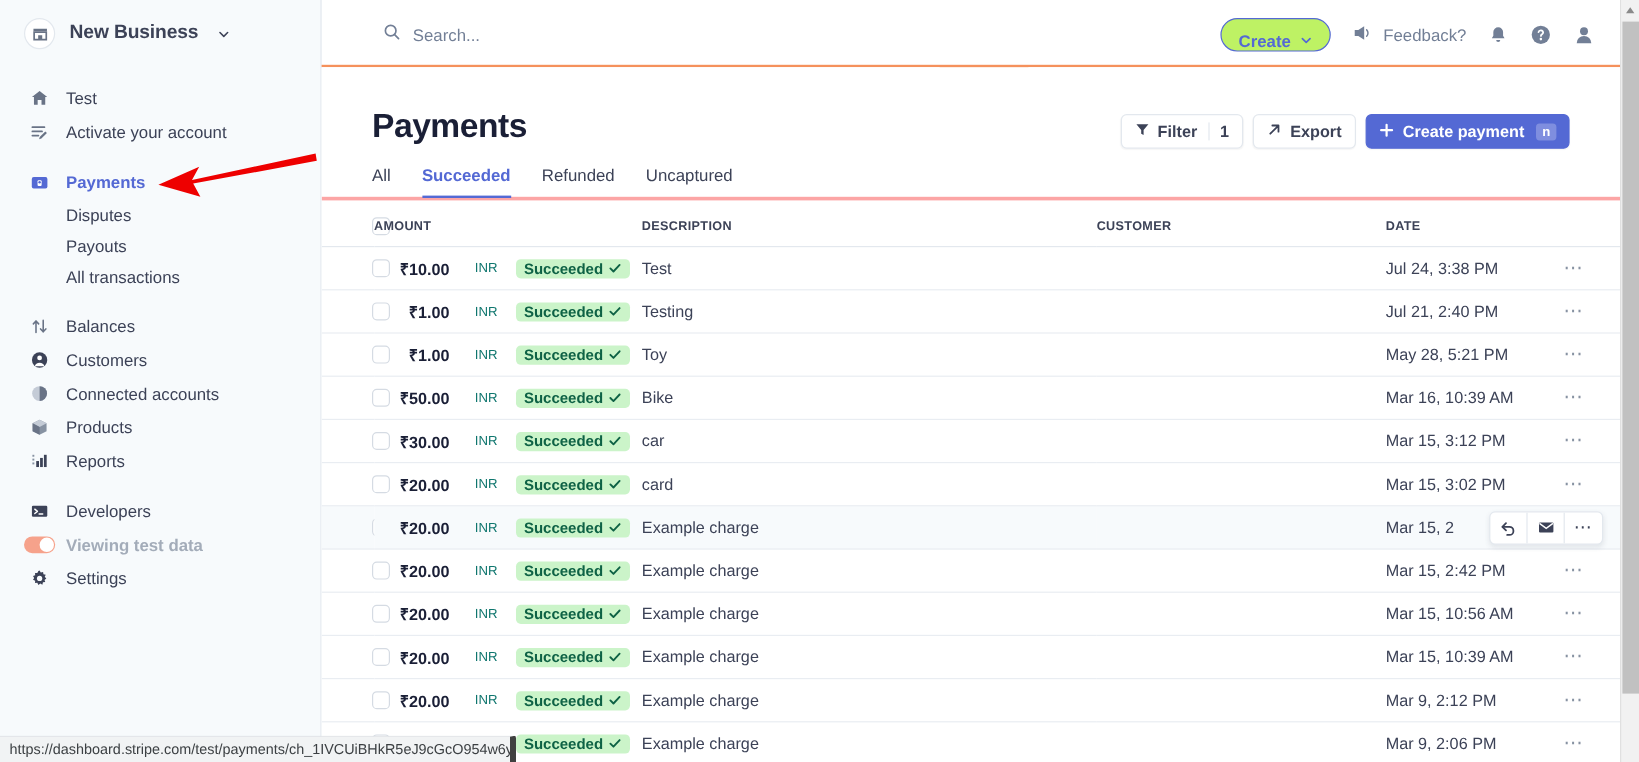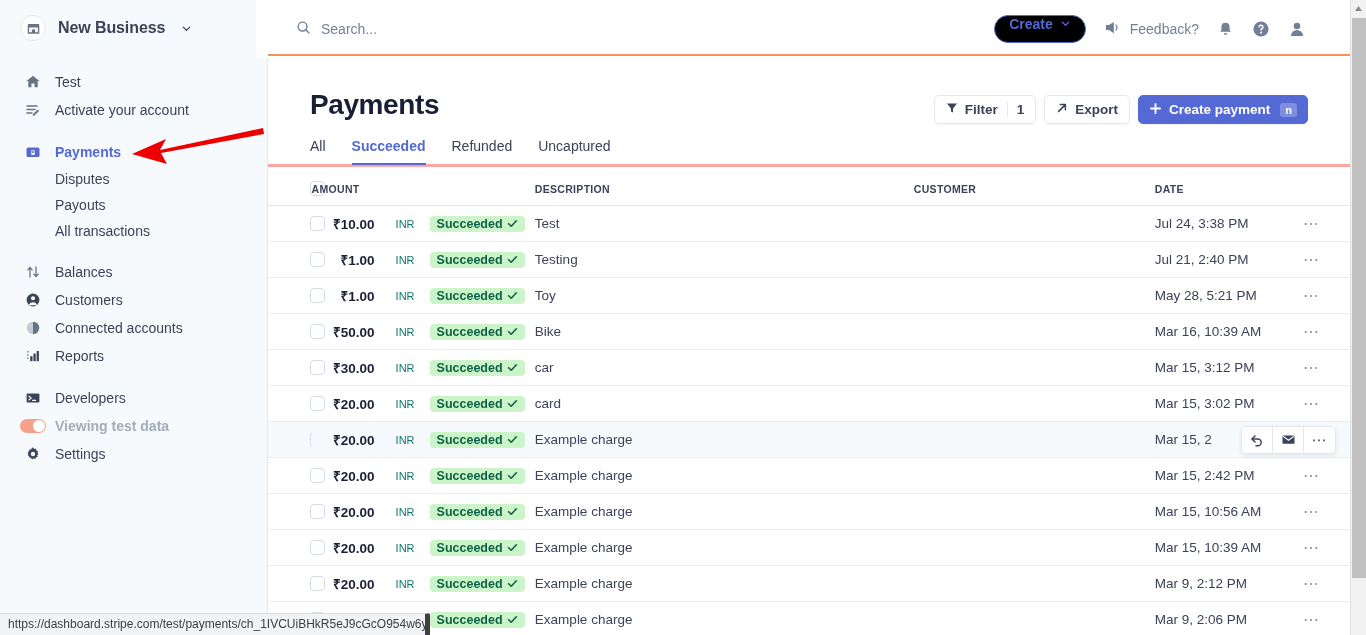--- a/index.html
+++ b/index.html
@@ -66,40 +66,40 @@
   }
 
   
   #annotation-arrow {
     position: absolute; left: 126px; top: 120px;
     width: 140px; height: 58px; pointer-events: none;
   }
 
   
   #topbar {
-    position: absolute; left: 256px; top: 0;
+    position: absolute; left: 279px; top: 0;
     width: 1082px; height: 58px;
     background: #fff;
     display: flex; align-items: center;
   }
   .search-box {
     display: flex; align-items: center; gap: 10px;
     margin-left: 40px; cursor: text;
   }
   .search-text { font-size: 14px; color: #727f96; }
   .topbar-right {
     margin-left: auto; display: flex; align-items: center;
     gap: 18px; padding-right: 32px;
   }
   .create-btn {
-    display: flex; align-items: flex-start; gap: 7px;
+    display: flex; align-items: flex-end; gap: 7px;
     height: 28px; padding: 0 14px;
     border: 1px solid #5469d4; border-radius: 14px;
     color: #5469d4; font-size: 14px; font-weight: bold;
-    background: #000000; cursor: pointer;
+    background: #bef264; cursor: pointer;
   }
   .feedback-btn {
     display: flex; align-items: center; gap: 9px;
     font-size: 14px; color: #727f96; cursor: pointer;
   }
   .icon-btn { cursor: pointer; display: flex; align-items: center; }
 
   
   #testbar {
     position: absolute; left: 268px; top: 54px;
@@ -333,20 +333,30 @@
           <span class="nav-label">Customers</span>
         </div>
         <div class="nav-item">
           <span class="nav-icon">
             <svg width="16" height="16" viewBox="0 0 16 16">
               <circle cx="8" cy="8" r="6.2" fill="#c4cbd6"></circle>
               <path d="M8 1.8A6.2 6.2 0 018 14.2z" fill="#697386"></path>
             </svg>
           </span>
           <span class="nav-label">Connected accounts</span>
+        </div>
+        <div class="nav-item">
+          <span class="nav-icon">
+            <svg width="16" height="16" viewBox="0 0 16 16">
+              <path d="M8 1.7l5.8 3v6.6L8 14.3 2.2 11.3V4.7z" fill="#8792a2"></path>
+              <path d="M8 1.7l5.8 3L8 7.8 2.2 4.7z" fill="#c4cbd6"></path>
+              <path d="M8 7.8v6.5L2.2 11.3V4.7z" fill="#697386"></path>
+            </svg>
+          </span>
+          <span class="nav-label">Products</span>
         </div>
         <div class="nav-item">
           <span class="nav-icon">
             <svg width="16" height="16" viewBox="0 0 16 16">
               <rect x="2" y="3" width="1.6" height="1.6" fill="#8792a2"></rect>
               <rect x="2" y="6.2" width="1.6" height="1.6" fill="#8792a2"></rect>
               <rect x="2" y="9.4" width="1.6" height="1.6" fill="#8792a2"></rect>
               <rect x="5.2" y="8.2" width="2.3" height="5" fill="#3c4257"></rect>
               <rect x="8.4" y="5.6" width="2.3" height="7.6" fill="#3c4257"></rect>
               <rect x="11.6" y="3" width="2.3" height="10.2" fill="#3c4257"></rect>

